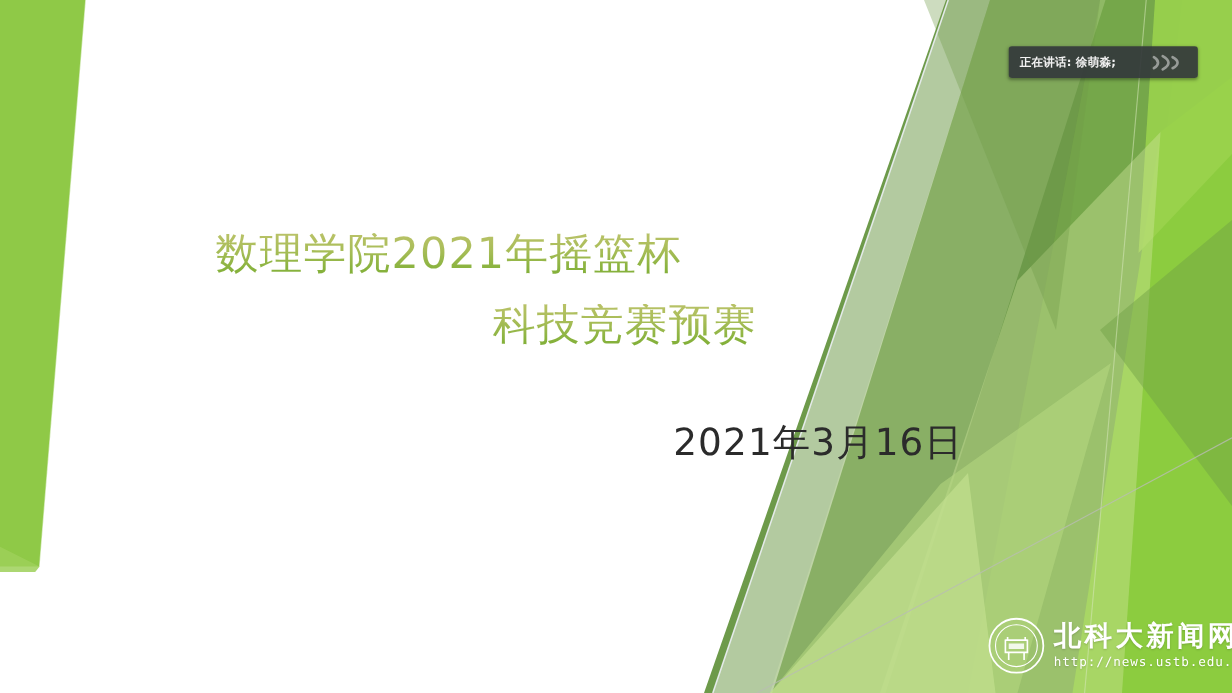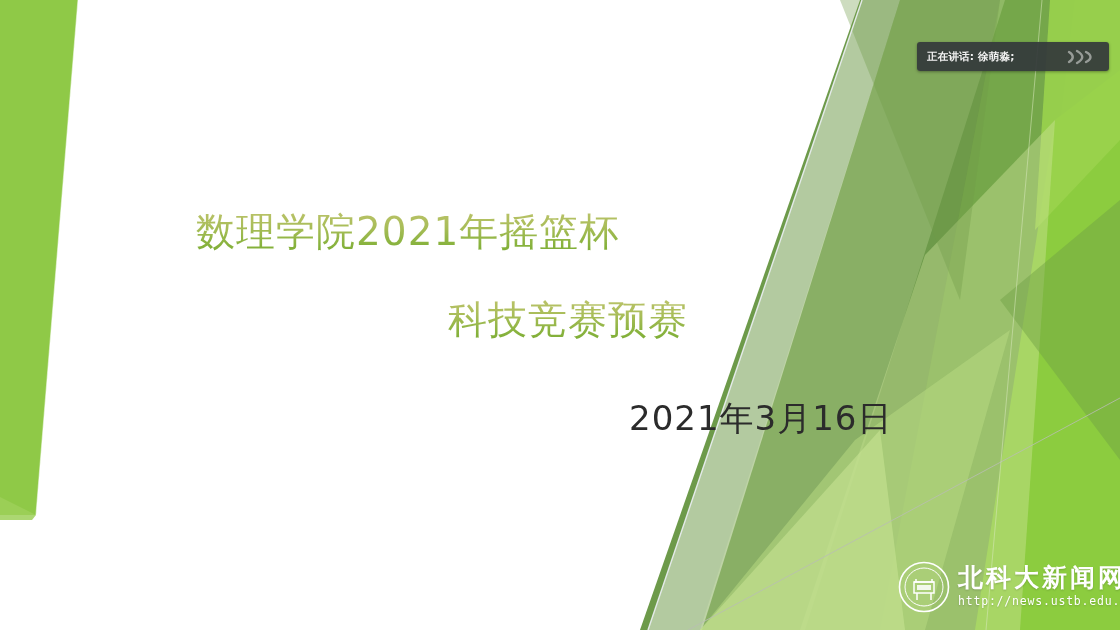--- a/index.html
+++ b/index.html
@@ -50,40 +50,39 @@
     text-shadow: none;
   }
   .title-line-1 {
     position: absolute;
     left: 196px;
     top: 212px;
   }
   .title-line-2 {
     position: absolute;
     left: 448px;
-    top: 300px;
+    top: 276px;
   }
   .subtitle-date {
     position: absolute;
     left: 612px;
-    top: 396px;
+    top: 380px;
     font-family: "DejaVu Sans", "Liberation Sans", sans-serif;
     font-size: 34px;
     letter-spacing: 1px;
     color: #2b2b2b;
     white-space: nowrap;
-    margin-left: 17px;
   }
 
   
   #speaker-badge {
     position: absolute;
     left: 917px;
     top: 42px;
-    width: 192px;
+    width: 172px;
     height: 29px;
     background: rgba(52,57,59,0.93);
     border-radius: 3px;
     display: flex;
     align-items: center;
     z-index: 10;
     box-shadow: 0 1px 3px rgba(0,0,0,0.35);
   }
   #speaker-badge .speaker-label {
     font-family: "DejaVu Sans", "Liberation Sans", sans-serif;

